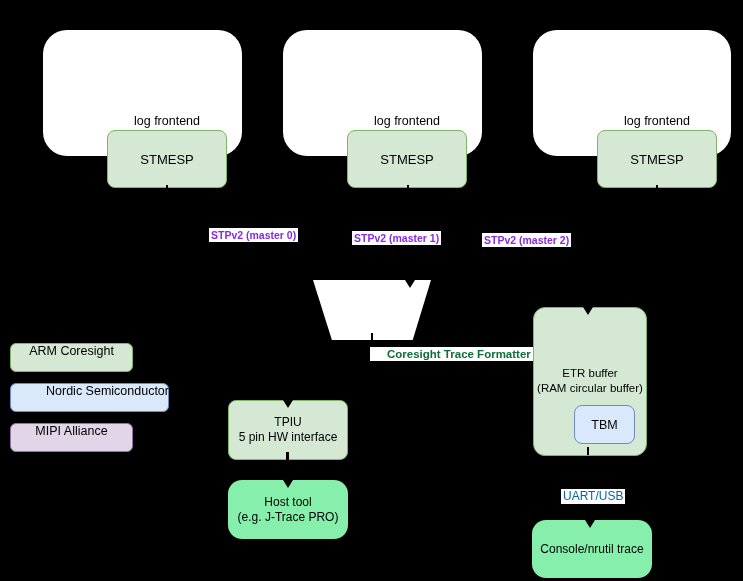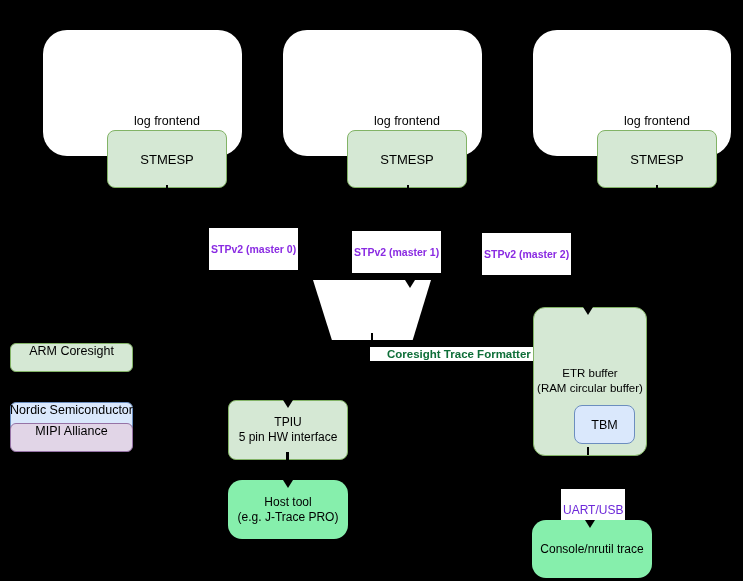--- a/index.html
+++ b/index.html
@@ -15,26 +15,26 @@
     position:absolute;left:64px;width:120px;top:84px;text-align:center;
     font-size:12.5px;line-height:14px;color:#000;
   }
   .stmesp-box{
     position:absolute;left:64px;top:100px;width:118px;height:56px;
     background:#d5e8d4;border:1px solid #82b366;border-radius:8px;
     display:flex;align-items:center;justify-content:center;font-size:13px;
   }
   
   .edge-label{
-    position:absolute;background:#fff;padding:15px 2px;white-space:nowrap;
+    position:absolute;background:#fff;padding:1px 2px;white-space:nowrap;
     font-weight:bold;line-height:12px;
   }
   .stpv2{color:#8A2BE2;font-size:10.5px;}
   .formatter{color:#0e6e38;font-size:11.5px;padding:1px 17px;}
-  .plain-label{color:#6d28d9;font-weight:normal;font-size:12px;line-height:13px;}
+  .plain-label{color:#0369a1;font-weight:normal;font-size:12px;line-height:13px;}
   
   .funnel{
     position:absolute;left:313px;top:280px;width:118px;height:60px;background:#fff;
     -webkit-clip-path:polygon(0 0,100% 0,84.5% 100%,16% 100%);
     clip-path:polygon(0 0,100% 0,84.5% 100%,16% 100%);
   }
   
   .legend-box{
     position:absolute;left:10px;width:121px;height:27px;border-radius:6px;
     display:flex;justify-content:center;
@@ -106,21 +106,21 @@
   <div class="edge-label stpv2" style="left:482px;top:233px;">STPv2 (master 2)</div>
 
   <div class="funnel"></div>
   <div class="arr-down" style="left:405px;top:280px;"></div>
   <div class="tick" style="left:371px;top:333px;height:7px;"></div>
   <div class="edge-label formatter" style="left:370px;top:347px;">Coresight Trace Formatter</div>
 
   <div class="legend-box lg-green" style="top:343px;">
     <span>ARM Coresight</span>
   </div>
-  <div class="legend-box lg-blue" style="top:402px;">
+  <div class="legend-box lg-blue" style="top:383px;padding-left:36px;">
     <span>Nordic Semiconductor</span>
   </div>
   <div class="legend-box lg-purple" style="top:423px;">
     <span>MIPI Alliance</span>
   </div>
 
   <div class="node node-green" style="left:228px;top:400px;width:118px;height:58px;">
     <div>TPIU</div>
     <div>5 pin HW interface</div>
   </div>

